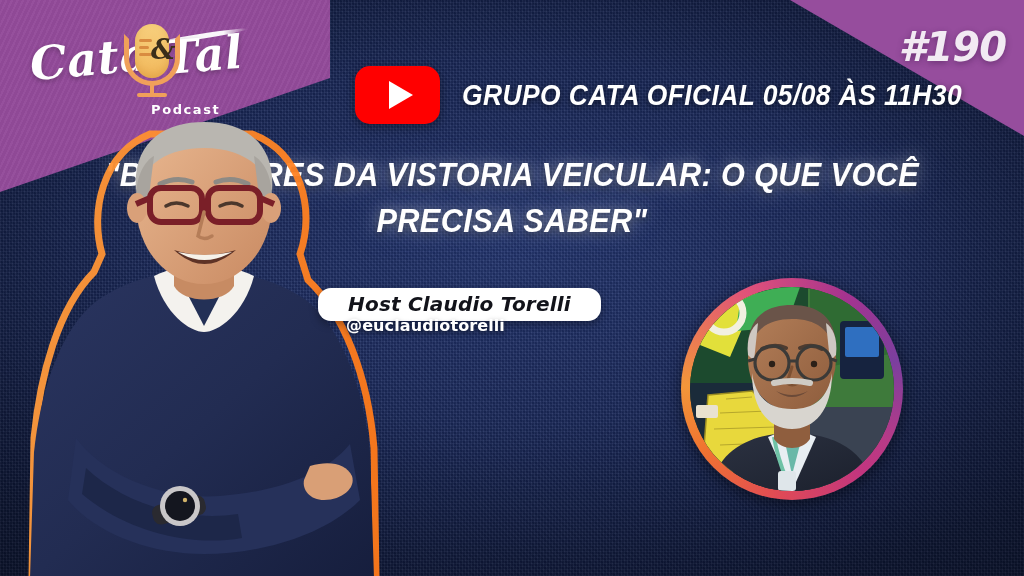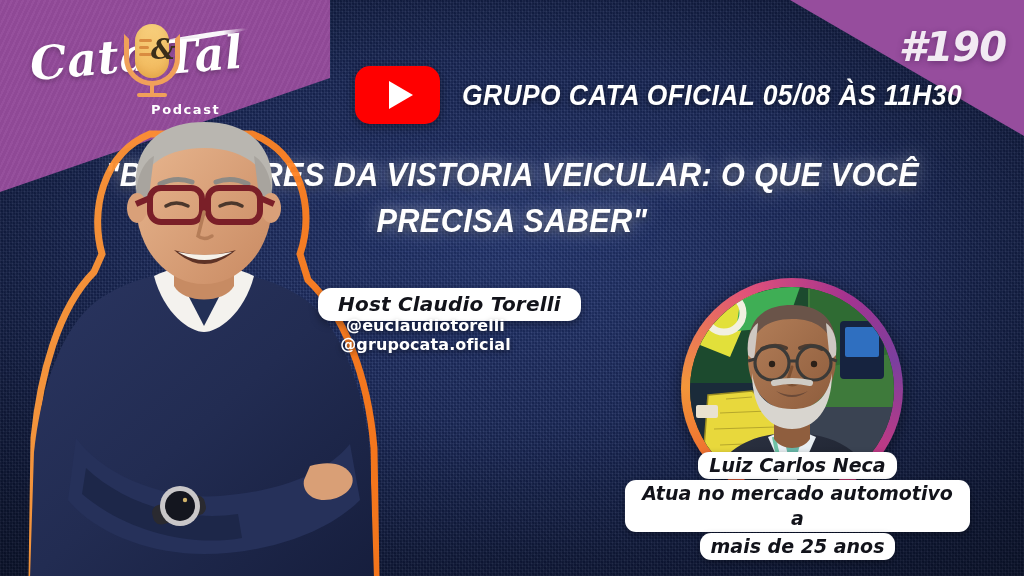--- a/index.html
+++ b/index.html
@@ -133,21 +133,21 @@
   
   .host{
     position:absolute; left:24px; top:108px; width:360px; height:470px;
   }
   .host svg{ position:absolute; left:0; top:0; }
 
   
   .host-pill{
     position:absolute; left:318px; top:288px;
     background:#fff; color:#12131a; border-radius:13px;
-    padding:4px 20px 5px; font-size:20px; font-weight:700; font-style:italic;
+    padding:4px 30px 5px; font-size:20px; font-weight:700; font-style:italic;
     letter-spacing:.2px; white-space:nowrap;
     box-shadow:0 3px 9px rgba(0,0,0,.35);
     font-family:"DejaVu Sans", sans-serif;
   }
   .host-handles{
     position:absolute; left:318px; top:316px; width:215px;
     text-align:center; color:#fff; font-size:16px; font-weight:700;
     line-height:19px; letter-spacing:.1px;
     font-family:"DejaVu Sans", sans-serif;
     text-shadow:0 2px 5px rgba(0,0,0,.5);
@@ -302,21 +302,20 @@
         <circle cx="156" cy="398" r="20" fill="#c9c7c9"></circle>
         <circle cx="156" cy="398" r="15" fill="#14161f"></circle>
         <circle cx="161" cy="392" r="2.2" fill="#d2b46a"></circle>
       </g>
     </svg>
   </div>
 
   <div class="host-pill">Host Claudio Torelli</div>
   <div class="host-handles">
     <div>@euclaudiotorelli</div>
-    <div>@grupocata.oficial</div>
   </div>
 
   <div class="guest-ring">
     <div class="guest-photo">
       <svg width="204" height="204" viewBox="0 0 204 204">
         <defs>
           <linearGradient id="gskin" x1="0" y1="0" x2="1" y2="1">
             <stop offset="0" stop-color="#b5805a"></stop>
               <stop offset="1" stop-color="#8d5c3c"></stop>
           </linearGradient>
@@ -372,19 +371,14 @@
 
         <path d="M102 80 L97 96 Q 102 100 108 96" stroke="#7d5032" stroke-width="3" fill="none" stroke-linecap="round"></path>
 
         <path d="M62 86 C 62 124 80 142 102 142 C 124 142 142 124 142 86 C 138 112 124 122 102 122 C 80 122 66 112 62 86 Z" fill="#d8d5cf"></path>
         <path d="M86 104 Q 102 112 118 104 Q 102 116 86 104 Z" fill="#6b4a38"></path>
         <path d="M84 96 Q 102 92 120 96" stroke="#cfcbc4" stroke-width="6" fill="none" stroke-linecap="round"></path>
       </svg>
     </div>
   </div>
 
-  <div class="guest-cap">
-    <div><span class="ln">Luiz Carlos Neca</span></div>
-    <div><span class="ln">Atua no mercado automotivo a</span></div>
-    <div><span class="ln">mais de 25 anos</span></div>
-  </div>
 
 </div>
 
 </body></html>

